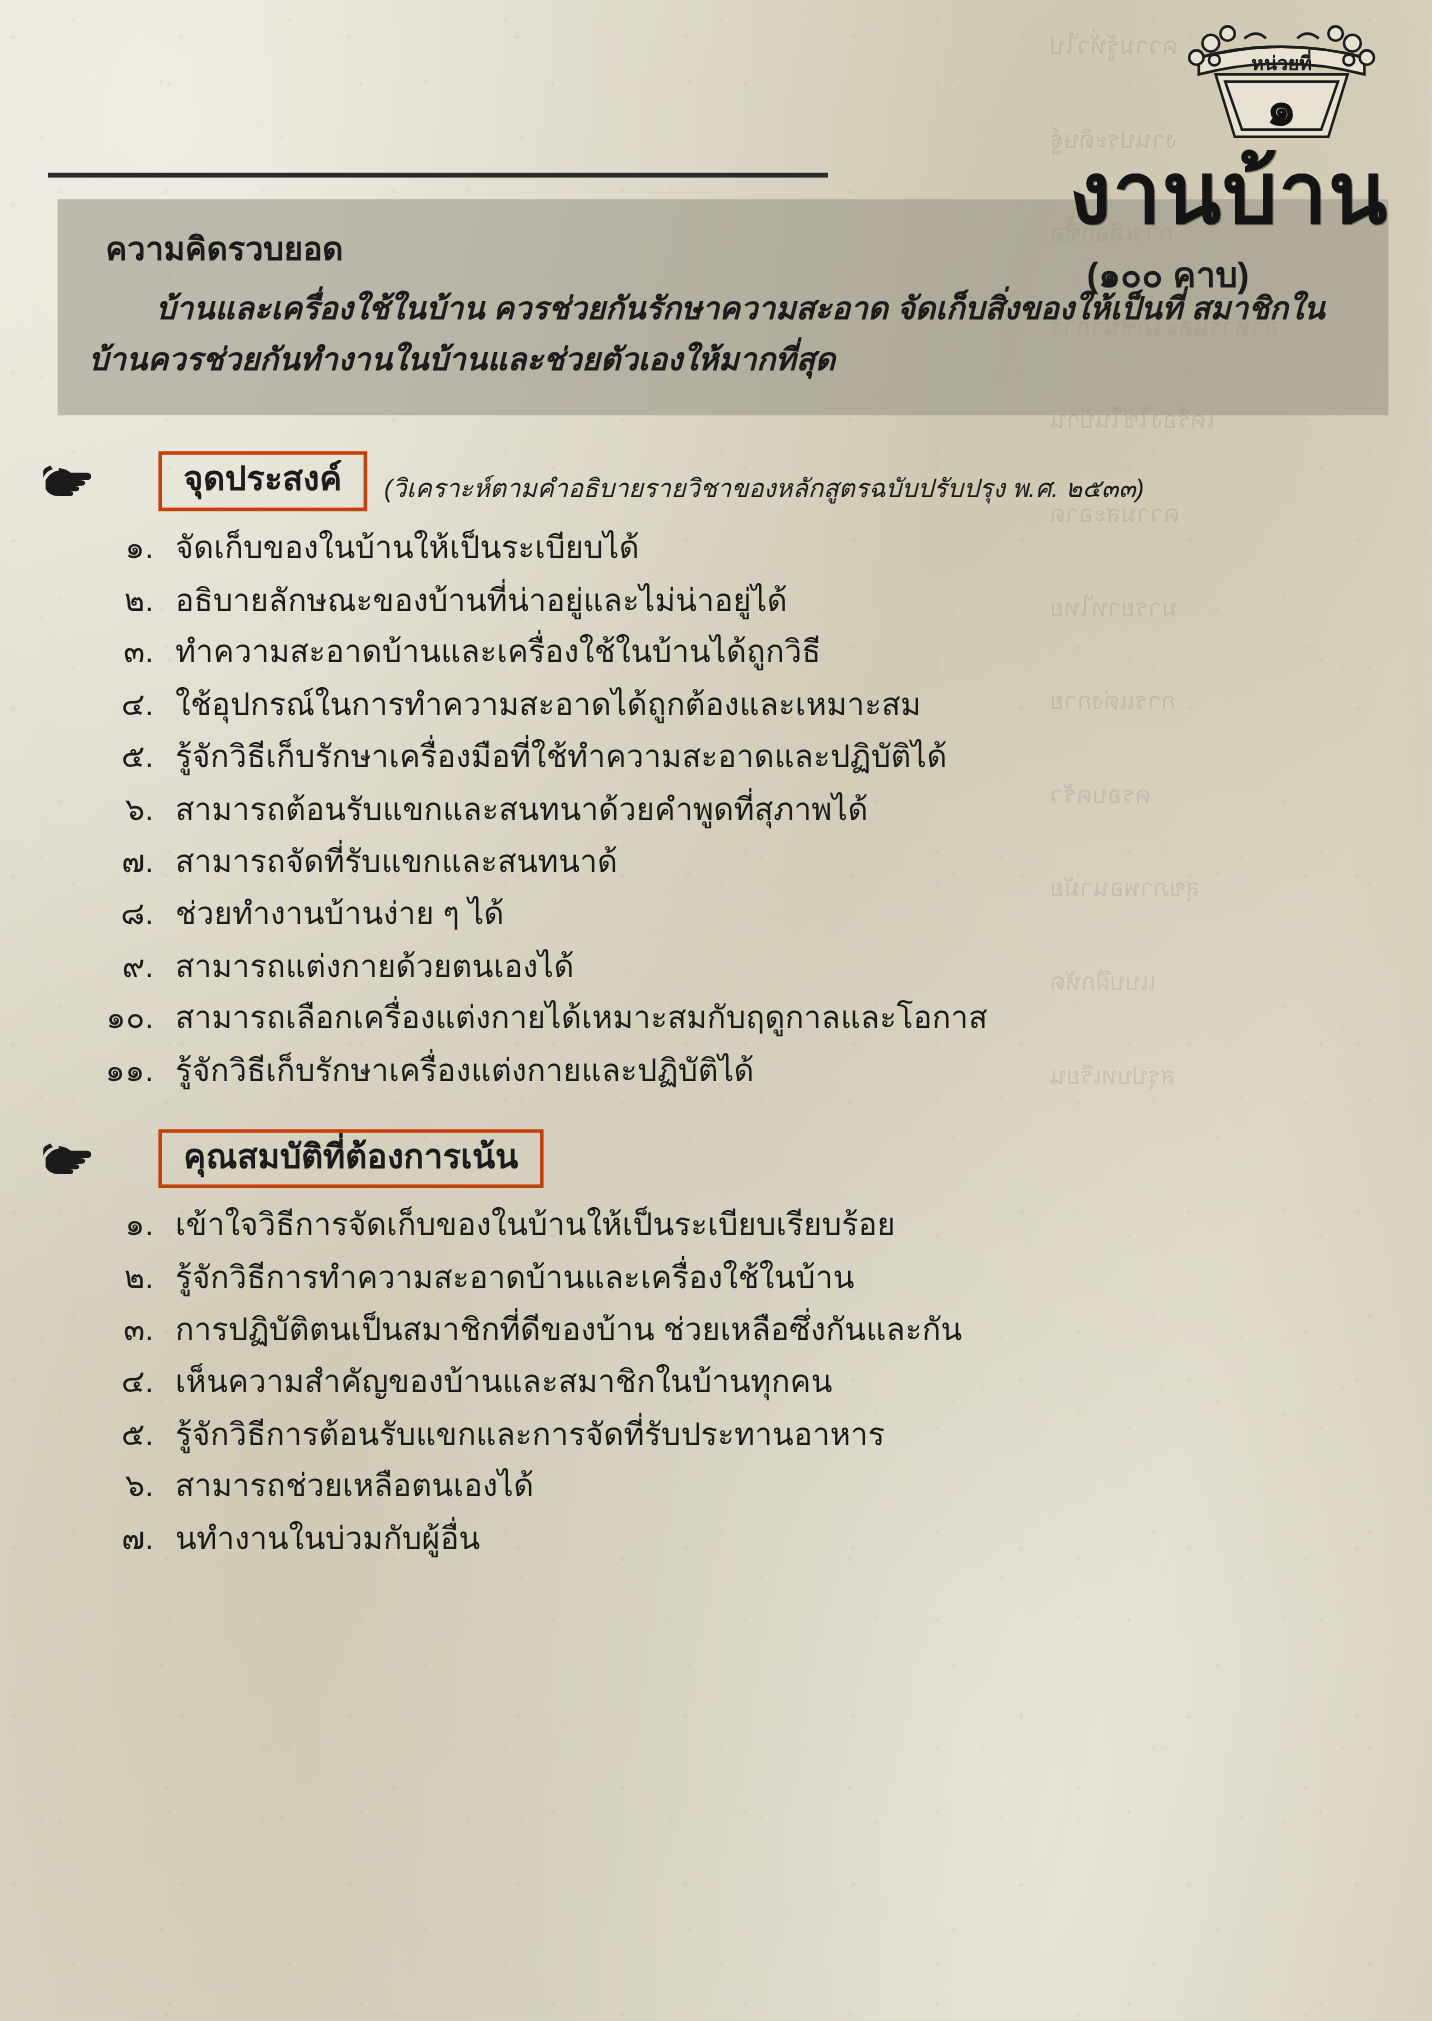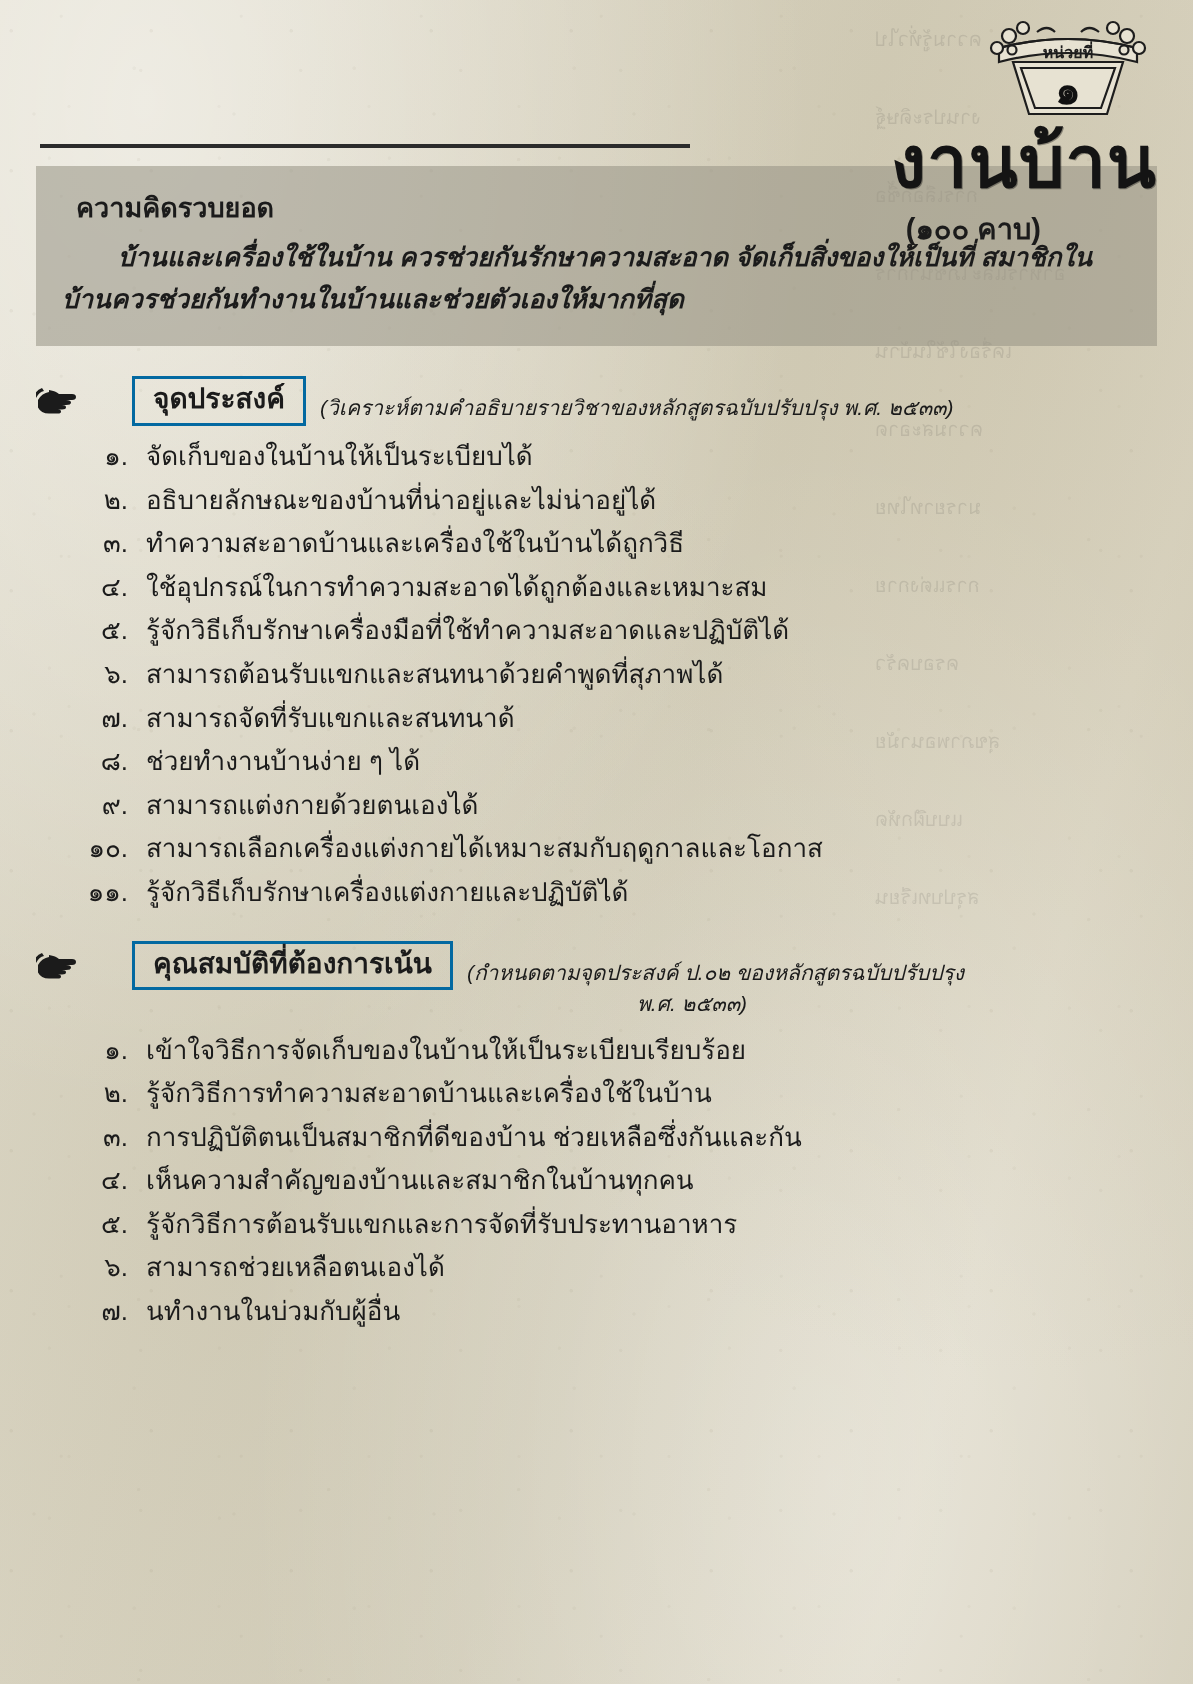--- a/index.html
+++ b/index.html
@@ -104,20 +104,21 @@
     margin: 10px 0 0 4px;
     width: 650px;
   }
 
   
   .concept-box {
     margin-top: 18px;
     background: rgba(150,146,131,.55);
     padding: 20px 26px 26px 26px;
     box-shadow: inset 0 0 0 0 rgba(0,0,0,0);
+    margin-left: 12px;
   }
   .concept-title {
     font-size: 27px;
     font-weight: bold;
     margin: 0 0 8px 14px;
   }
   .concept-body {
     font-size: 26px;
     font-style: italic;
     line-height: 1.6;
@@ -135,21 +136,21 @@
     align-items: flex-start;
     gap: 14px;
   }
   .hand-icon {
     width: 42px;
     flex: 0 0 auto;
     padding-top: 10px;
     color: #1b1b1b;
   }
   .sec-label {
-    border: 3px solid #0369a1;
+    border: 3px solid #c2410c;
     padding: 5px 18px 8px 18px;
     font-size: 28px;
     font-weight: bold;
     line-height: 1.1;
     background: transparent;
     margin-left: 40px;
   }
   .sec-note {
     font-size: 21px;
     font-style: italic;
@@ -307,24 +308,20 @@
     <div class="sec-head">
       <div class="hand-icon">
         <svg width="42" height="30" viewBox="0 0 42 30" xmlns="http://www.w3.org/2000/svg">
           <g fill="#1b1b1b">
             <path d="M2 14 q4 -7 11 -8 l0 -2 q7 1 10 4 l13 0 q4 0 4 3 t-4 3 l-6 0 q5 0 5 2.5 t-5 2.5 l-4 0 q4 0 4 2.2 t-4 2.2 l-4 0 q3 0 3 2 t-3 2 l-9 0 q-8 0 -11 -6 z"></path>
             <path d="M0 12 q3 -6 8 -7 l-2 -3 q-6 2 -8 8 z"></path>
           </g>
         </svg>
       </div>
       <div class="sec-label">คุณสมบัติที่ต้องการเน้น</div>
-      <div class="sec-note">
-        <span>(กำหนดตามจุดประสงค์ ป.๐๒ ของหลักสูตรฉบับปรับปรุง</span>
-        <span class="note2">พ.ศ. ๒๕๓๓)</span>
-      </div>
     </div>
 
     <ol class="thai-list list-indent">
       <li>
           <span class="num">๑.</span>
           <span class="txt">เข้าใจวิธีการจัดเก็บของในบ้านให้เป็นระเบียบเรียบร้อย</span>
         </li>
       <li>
           <span class="num">๒.</span>
           <span class="txt">รู้จักวิธีการทำความสะอาดบ้านและเครื่องใช้ในบ้าน</span>

